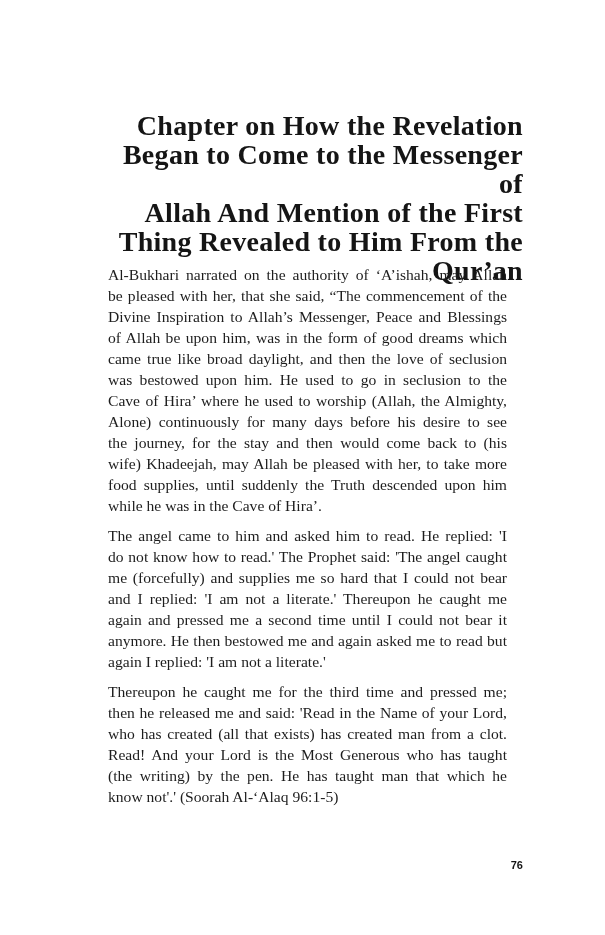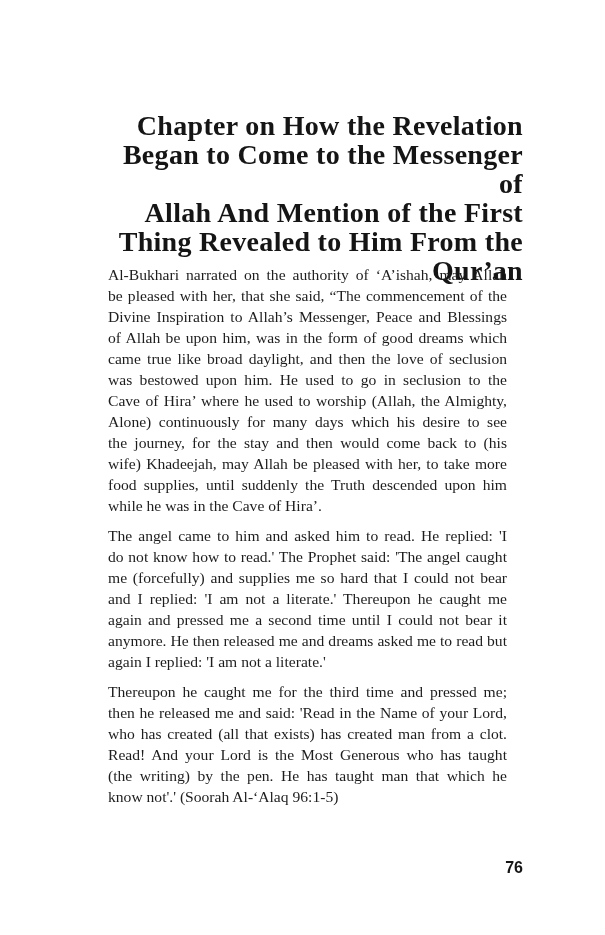--- a/index.html
+++ b/index.html
@@ -48,21 +48,21 @@
     white-space: normal;
   }
   .jline.last { text-align-last: left; }
   .page-number {
     position: absolute;
     left: 108px;
     top: 859px;
     width: 415px;
     text-align: right;
     font-family: "Liberation Sans", sans-serif;
-    font-size: 16px;
+    font-size: 11px;
     font-weight: 700;
     color: #151515;
   }
 </style>
 </head>
 <body>
 
 <div class="page">
 
   <h1 class="chapter-title">Chapter on How the Revelation
@@ -73,33 +73,33 @@
 
   <div class="body-text">
     <div class="para">
         <div class="jline">Al-Bukhari narrated on the authority of ‘A’ishah, may Allah</div>
         <div class="jline">be pleased with her, that she said, “The commencement of the</div>
         <div class="jline">Divine Inspiration to Allah’s Messenger, Peace and Blessings</div>
         <div class="jline">of Allah be upon him, was in the form of good dreams which</div>
         <div class="jline">came true like broad daylight, and then the love of seclusion</div>
         <div class="jline">was bestowed upon him. He used to go in seclusion to the</div>
         <div class="jline">Cave of Hira’ where he used to worship (Allah, the Almighty,</div>
-        <div class="jline">Alone) continuously for many days which his desire to see</div>
+        <div class="jline">Alone) continuously for many days before his desire to see</div>
         <div class="jline">the journey, for the stay and then would come back to (his</div>
         <div class="jline">wife) Khadeejah, may Allah be pleased with her, to take more</div>
         <div class="jline">food supplies, until suddenly the Truth descended upon him</div>
         <div class="jline last">while he was in the Cave of Hira’.</div>
       </div>
     <div class="para">
         <div class="jline">The angel came to him and asked him to read. He replied: 'I</div>
         <div class="jline">do not know how to read.' The Prophet said: 'The angel caught</div>
         <div class="jline">me (forcefully) and supplies me so hard that I could not bear</div>
         <div class="jline">and I replied: 'I am not a literate.' Thereupon he caught me</div>
         <div class="jline">again and pressed me a second time until I could not bear it</div>
-        <div class="jline">anymore. He then released me and dreams asked me to read but</div>
+        <div class="jline">anymore. He then bestowed me and again asked me to read but</div>
         <div class="jline last">again I replied: 'I am not a literate.'</div>
       </div>
     <div class="para">
         <div class="jline">Thereupon he caught me for the third time and pressed me;</div>
         <div class="jline">then he released me and said: 'Read in the Name of your Lord,</div>
         <div class="jline">who has created (all that exists) has created man from a clot.</div>
         <div class="jline">Read! And your Lord is the Most Generous who has taught</div>
         <div class="jline">(the writing) by the pen. He has taught man that which he</div>
         <div class="jline last">know not'.' (Soorah Al-‘Alaq 96:1-5)</div>
       </div>

